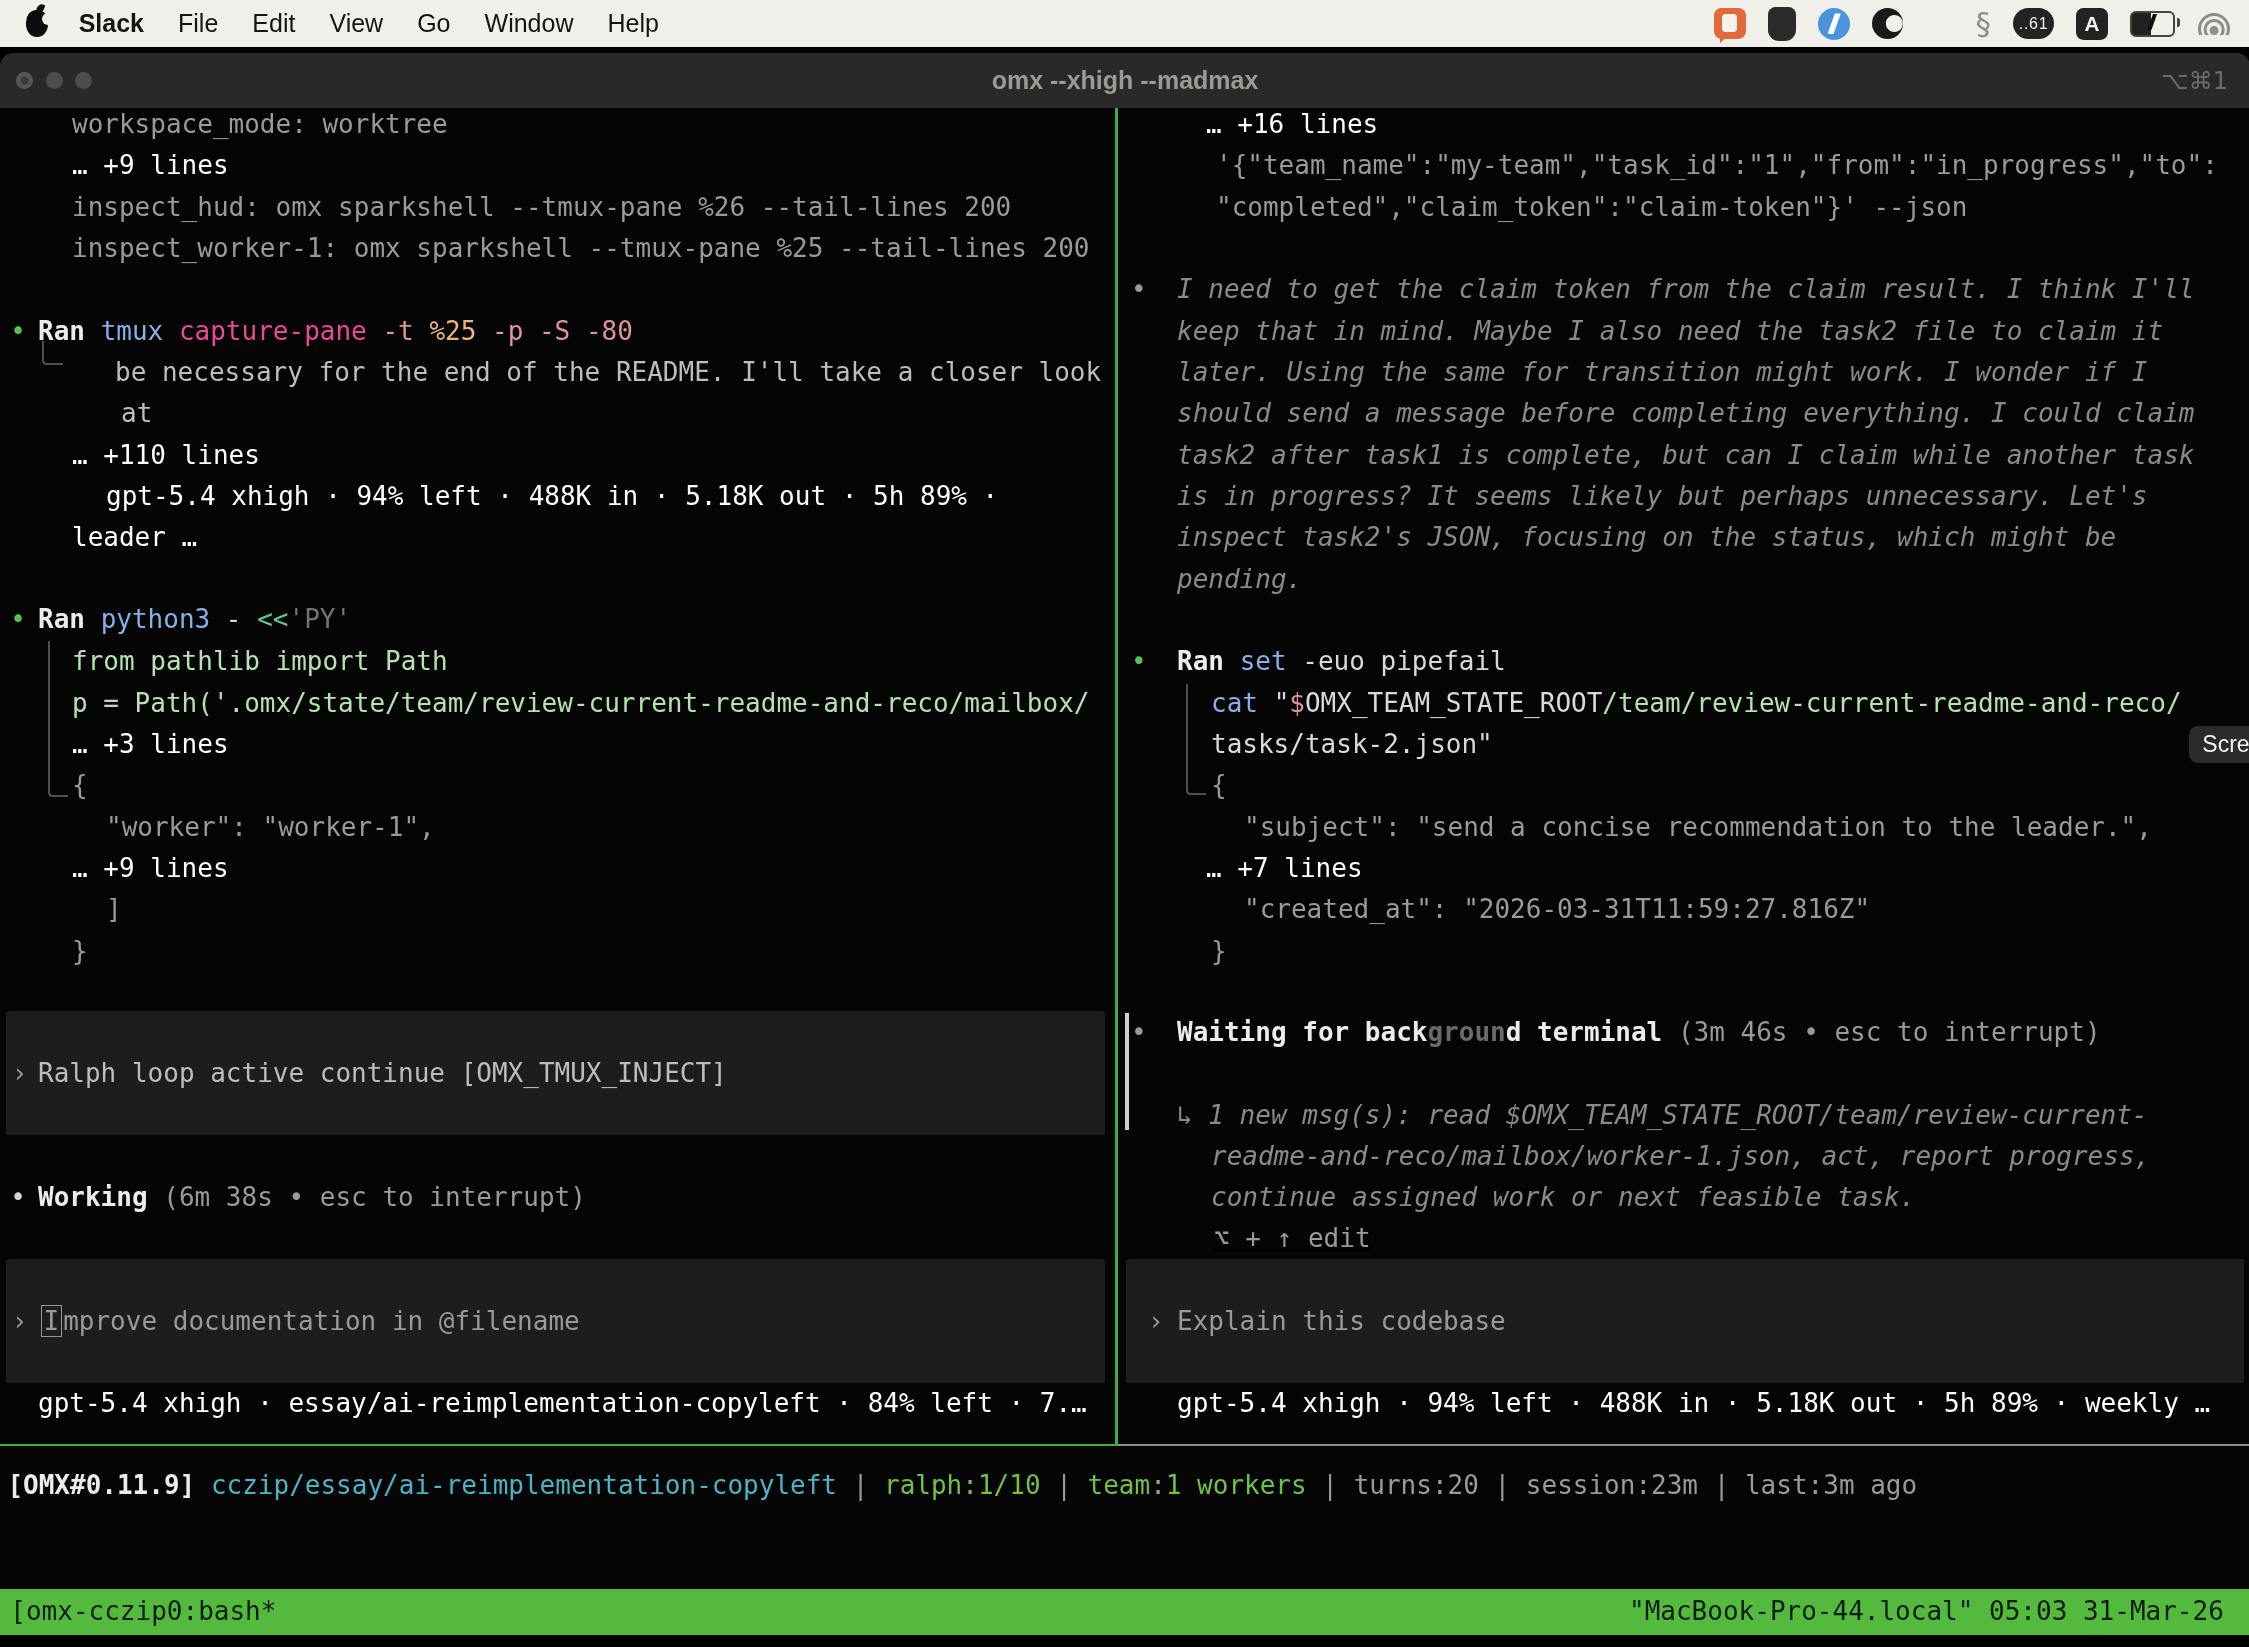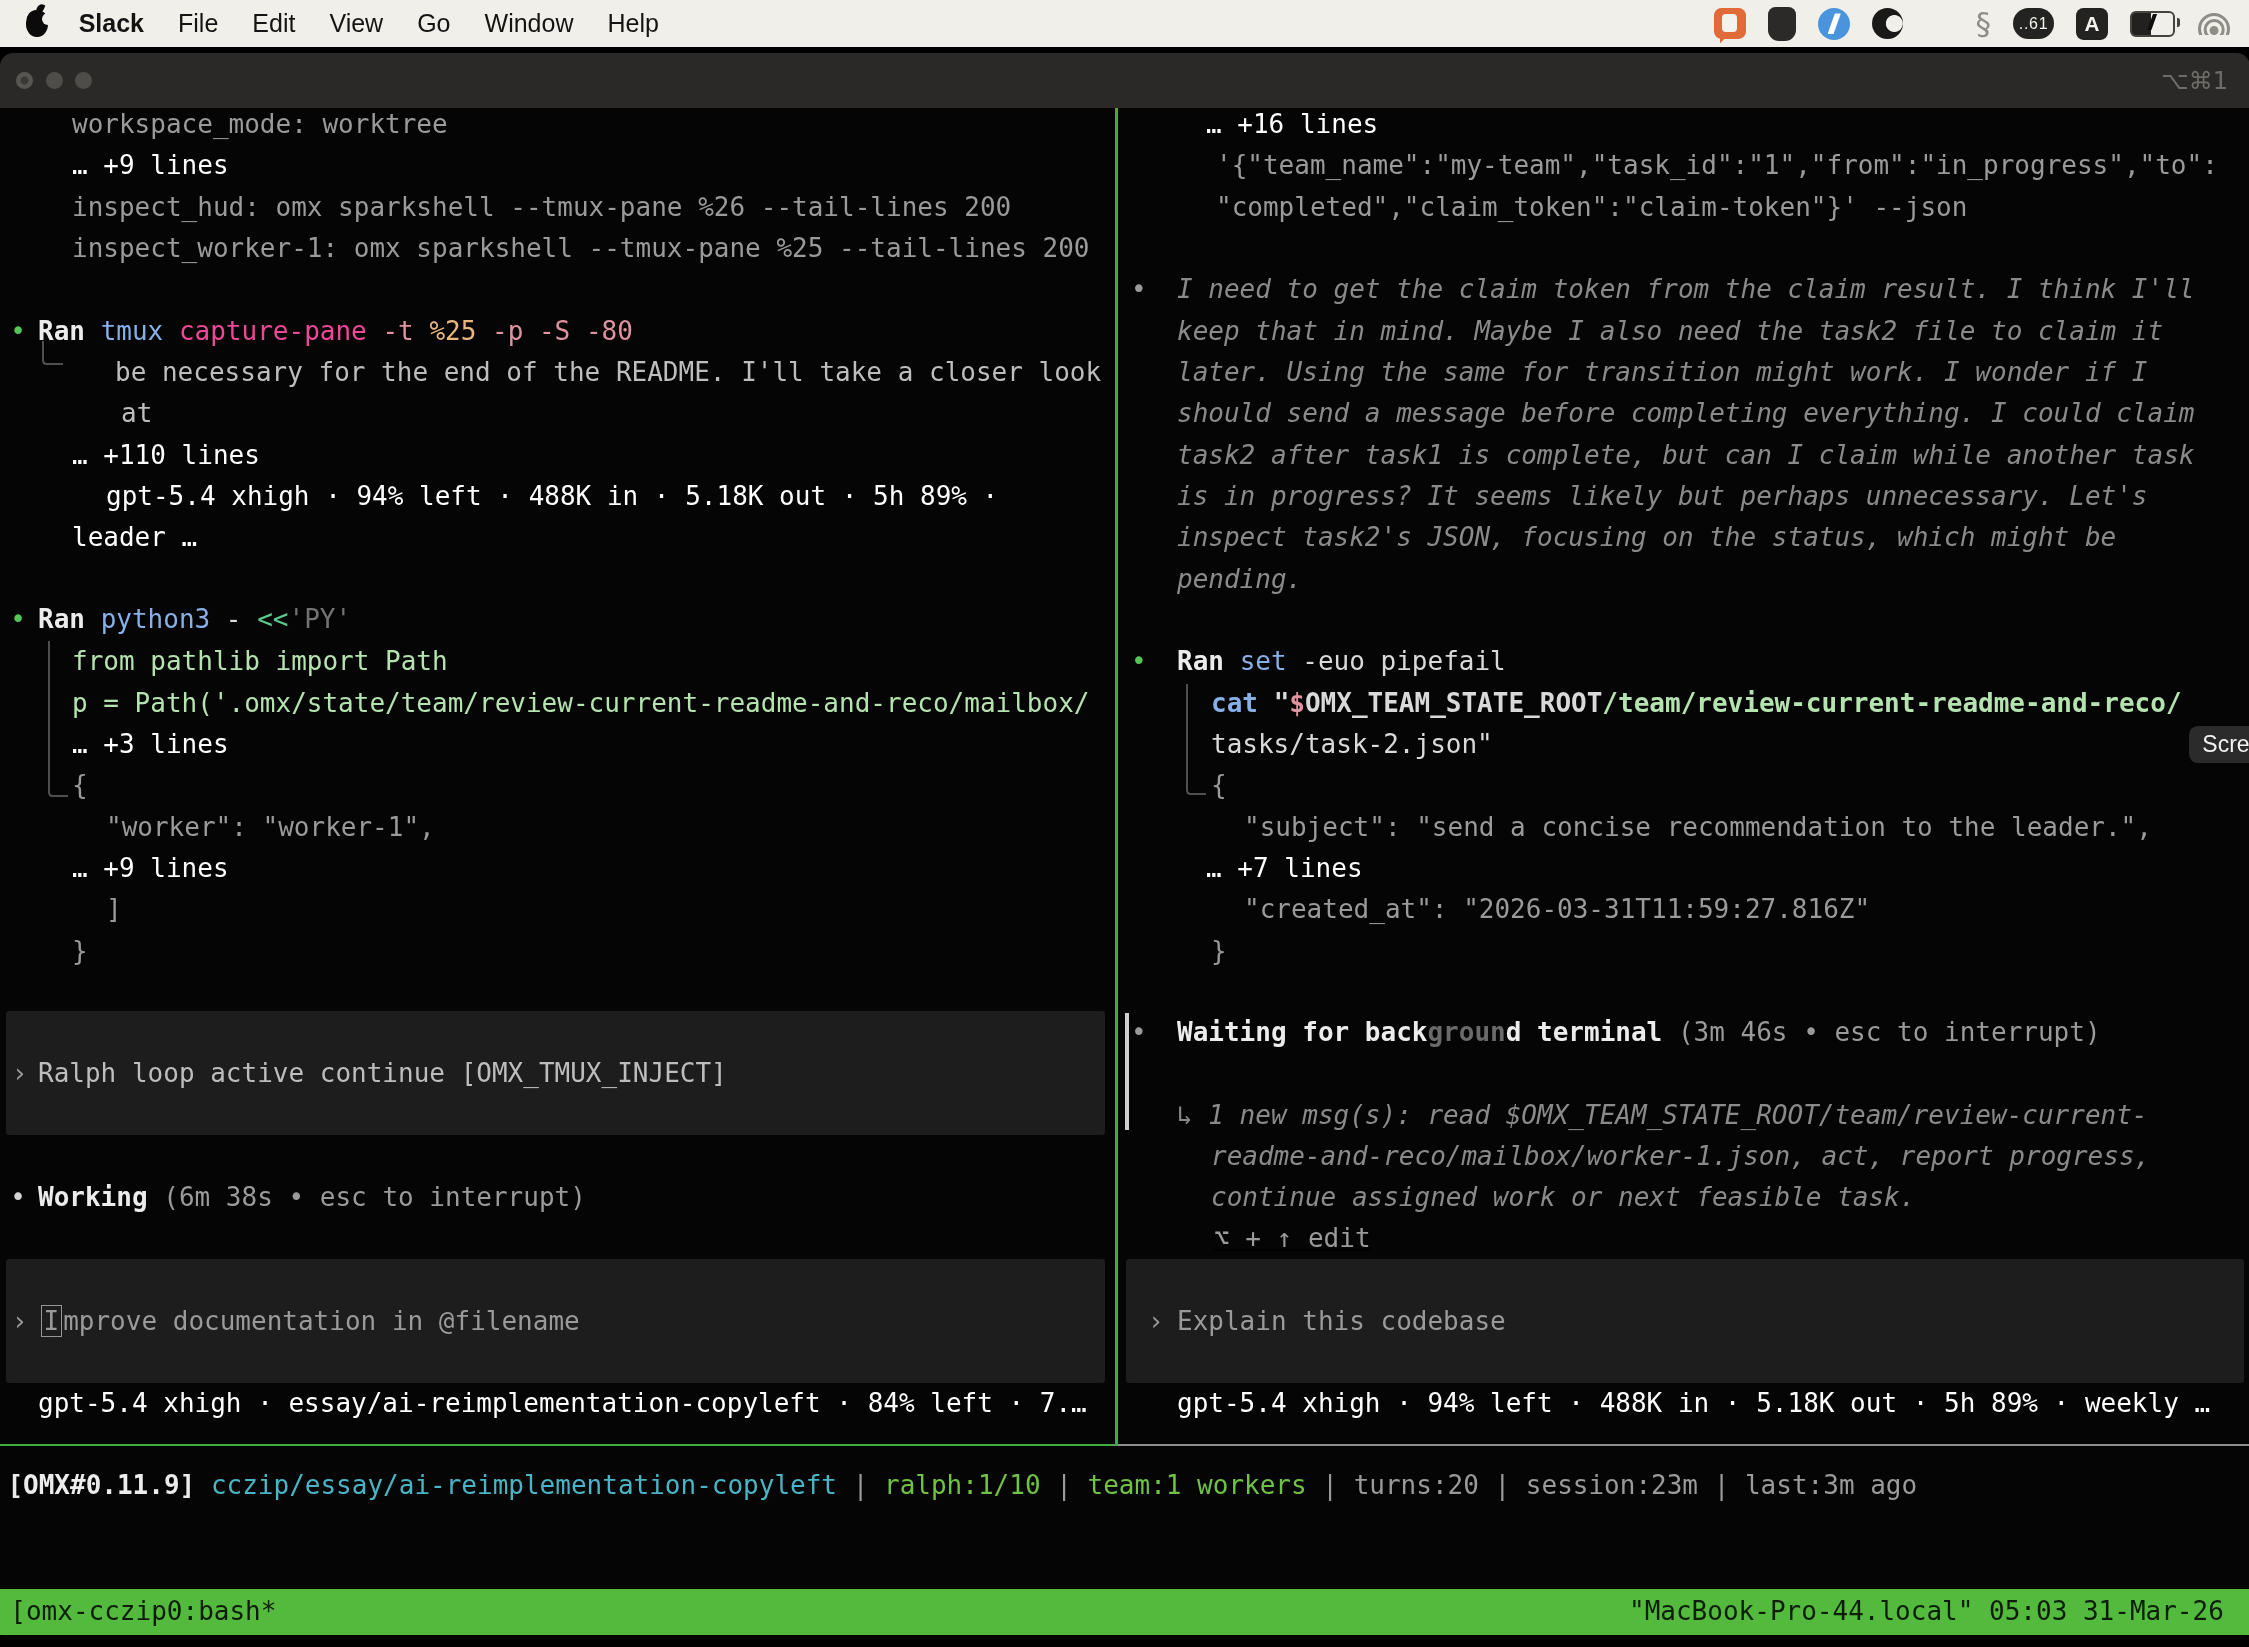--- a/index.html
+++ b/index.html
@@ -111,20 +111,21 @@
   </span>
 </div>
 
 <div class="window">
   <div class="titlebar">
     <span class="lights">
       <span class="light first"></span>
       <span class="light"></span>
       <span class="light"></span>
     </span>
+    <span class="wtitle">omx --xhigh --madmax</span>
     <span class="wshort">⌥⌘1</span>
   </div>
 </div>
 
 <div class="tlayer">
 
   <div class="pane" style="left:0;width:1115px"></div>
   <div class="pane" style="left:1118px;width:1132px"></div>
 
   <div class="band" style="left:5.9px;top:1011px;width:1099px;height:124px"></div>
@@ -178,21 +179,21 @@
       <div class="tl" style="left: 1177px; top: 269px;"><span class="it">I need to get the claim token from the claim result. I think I'll</span></div>
       <div class="tl" style="left: 1177px; top: 311px;"><span class="it">keep that in mind. Maybe I also need the task2 file to claim it</span></div>
       <div class="tl" style="left: 1177px; top: 352px;"><span class="it">later. Using the same for transition might work. I wonder if I</span></div>
       <div class="tl" style="left: 1177px; top: 393px;"><span class="it">should send a message before completing everything. I could claim</span></div>
       <div class="tl" style="left: 1177px; top: 435px;"><span class="it">task2 after task1 is complete, but can I claim while another task</span></div>
       <div class="tl" style="left: 1177px; top: 476px;"><span class="it">is in progress? It seems likely but perhaps unnecessary. Let's</span></div>
       <div class="tl" style="left: 1177px; top: 517px;"><span class="it">inspect task2's JSON, focusing on the status, which might be</span></div>
       <div class="tl" style="left: 1177px; top: 559px;"><span class="it">pending.</span></div>
       <div class="tl" style="left: 1131px; top: 641px;"><span class="bgrn">•</span></div>
       <div class="tl" style="left: 1177px; top: 641px;"><span class="b">Ran </span><span class="blu">set </span><span class="w">-euo pipefail</span></div>
-      <div class="tl" style="left: 1211px; top: 683px; font-weight: bold;"><span class="blu">cat </span><span class="w">"</span><span class="pnk">$</span><span class="w">OMX_TEAM_STATE_ROOT</span><span class="grn">/team/review-current-readme-and-reco/</span></div>
+      <div class="tl" style="left: 1211px; top: 683px;"><span class="blu">cat </span><span class="w">"</span><span class="pnk">$</span><span class="w">OMX_TEAM_STATE_ROOT</span><span class="grn">/team/review-current-readme-and-reco/</span></div>
       <div class="tl" style="left: 1211px; top: 724px;"><span class="w">tasks/task-2.json"</span></div>
       <div class="tl" style="left: 1211px; top: 765px;"><span class="g">{</span></div>
       <div class="tl" style="left: 1244px; top: 807px;"><span class="g">"subject": "send a concise recommendation to the leader.",</span></div>
       <div class="tl" style="left: 1206px; top: 848px;"><span class="dim">… +7 lines</span></div>
       <div class="tl" style="left: 1244px; top: 889px;"><span class="g">"created_at": "2026-03-31T11:59:27.816Z"</span></div>
       <div class="tl" style="left: 1211px; top: 931px;"><span class="g">}</span></div>
       <div class="tl" style="left: 1131px; top: 1012px;"><span class="g">•</span></div>
       <div class="tl" style="left: 1177px; top: 1012px;"><span class="b">Waiting for back</span><span class="shim">groun</span><span class="b">d terminal </span><span class="g">(3m 46s • esc to interrupt)</span></div>
       <div class="tl" style="left: 1177px; top: 1095px;"><span class="it">↳ 1 new msg(s): read $OMX_TEAM_STATE_ROOT/team/review-current-</span></div>
       <div class="tl" style="left: 1211px; top: 1136px;"><span class="it">readme-and-reco/mailbox/worker-1.json, act, report progress,</span></div>

